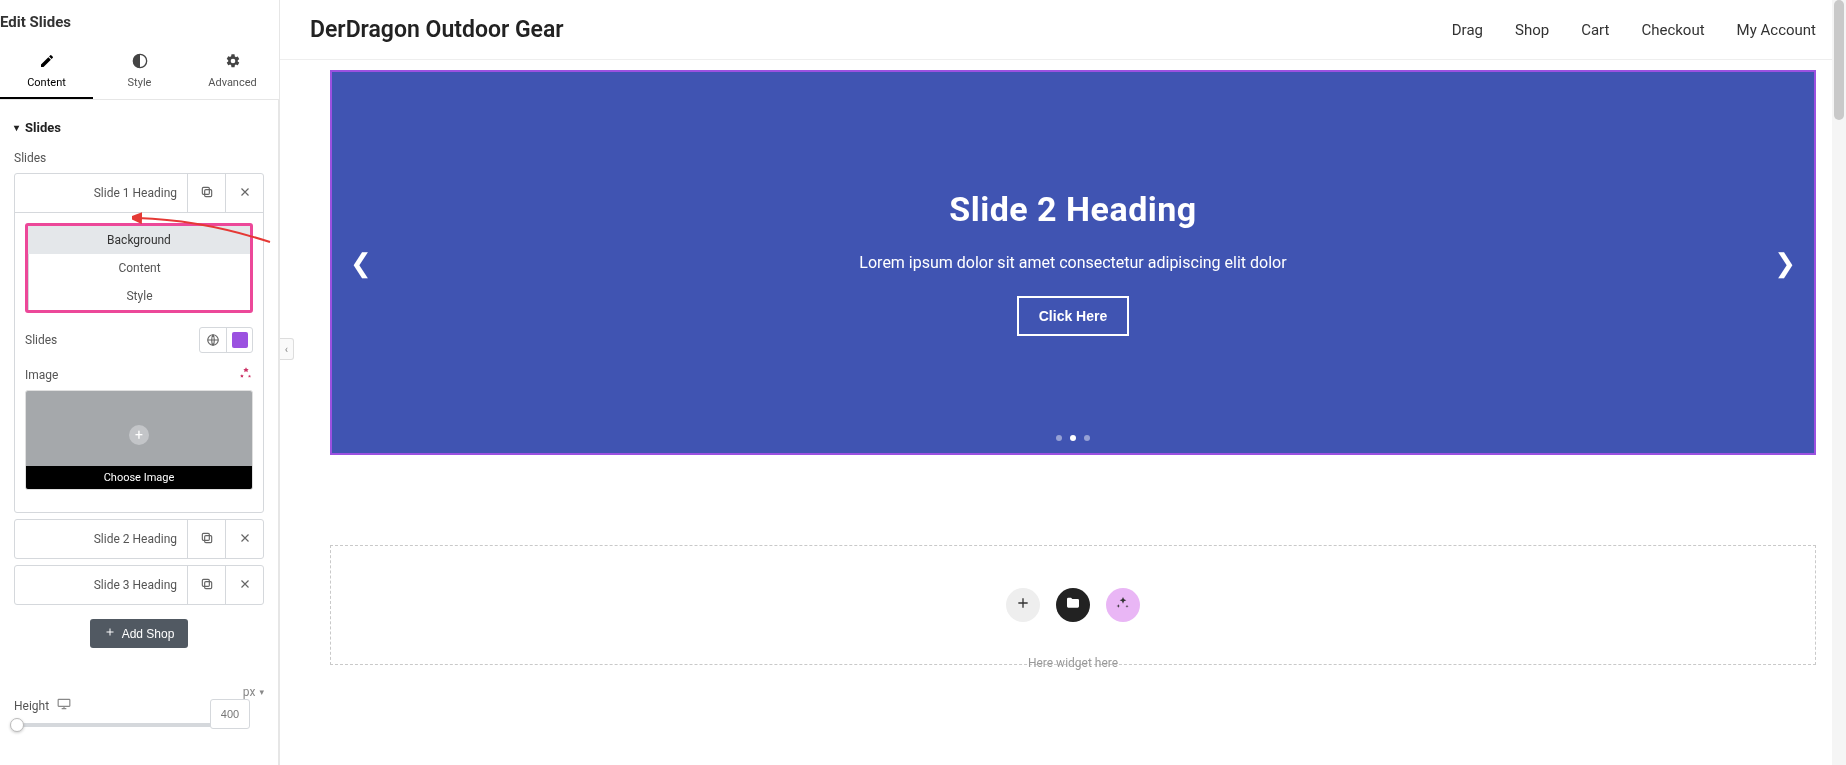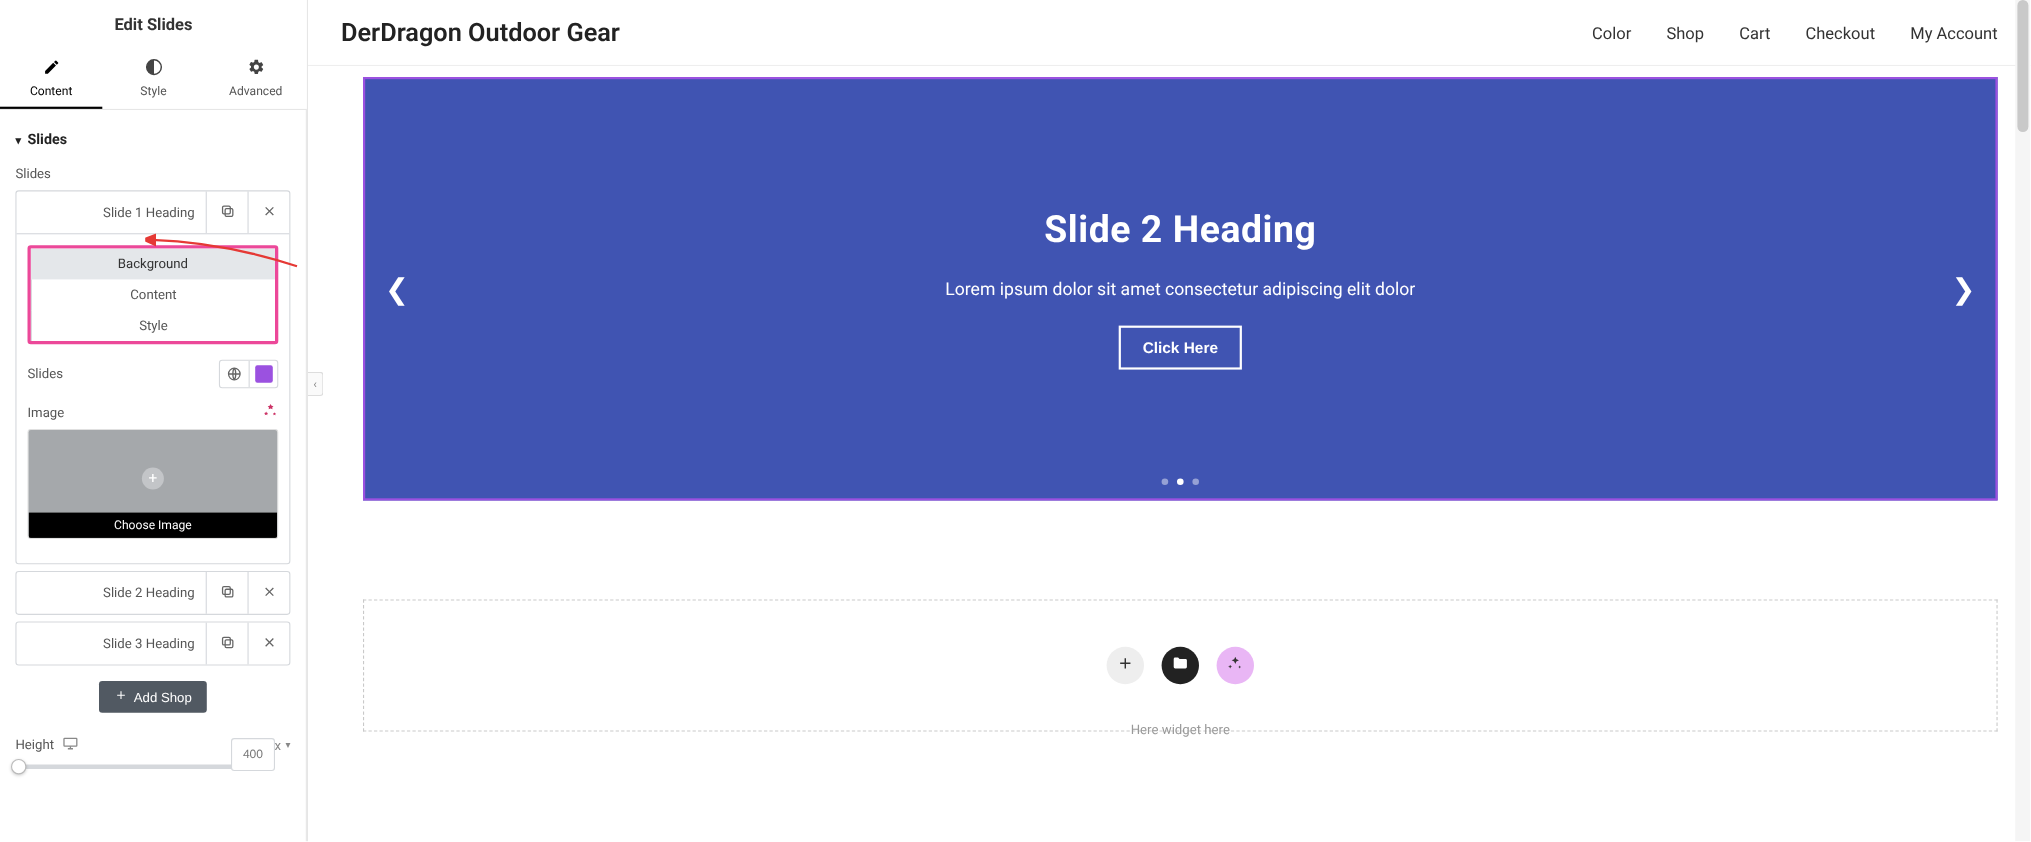--- a/index.html
+++ b/index.html
@@ -9,21 +9,21 @@
   
   .panel {
     width:280px;
     border-right:1px solid #e6e6e6;
     display:flex;
     flex-direction:column;
     height:100%;
     position:relative;
   }
   .panel-title {
-    text-align:center;
+    text-align:left;
     font-size:15px;
     font-weight:700;
     color:#333;
     padding:13px 0 12px;
   }
   .panel-tabs {
     display:flex;
     border-bottom:1px solid #e6e6e6;
   }
   .panel-tab {
@@ -203,21 +203,21 @@
   }
   .add-item-btn svg { width:12px; height:12px; fill:#fff; }
 
   .height-row {
     display:flex;
     align-items:center;
     justify-content:space-between;
     font-size:12px;
     color:#555;
   }
-  .height-row .left { display:flex; gap:8px; }
+  .height-row .left { display:flex; align-items:center; gap:8px;margin-top:28px; }
   .height-row .unit { display:flex; align-items:center; gap:4px; color:#888; }
   .height-row .monitor-icon { width:14px; height:12px; }
 
   .slider-track {
     margin-top:10px;
     height:4px;
     background:#d5d8dc;
     border-radius:3px;
     position:relative;
   }
@@ -569,21 +569,21 @@
 </aside>
 
 <div class="panel-collapse">
   <span>‹</span>
 </div>
 
 <main class="preview">
   <header class="site-header">
     <div class="brand">DerDragon Outdoor Gear</div>
     <nav class="nav">
-      <a>Color</a>
+      <a>Drag</a>
       <a>Shop</a>
       <a>Cart</a>
       <a>Checkout</a>
       <a>My Account</a>
     </nav>
   </header>
 
   <section class="slider-widget">
     <div class="arrow left">
       <span>❮</span>

